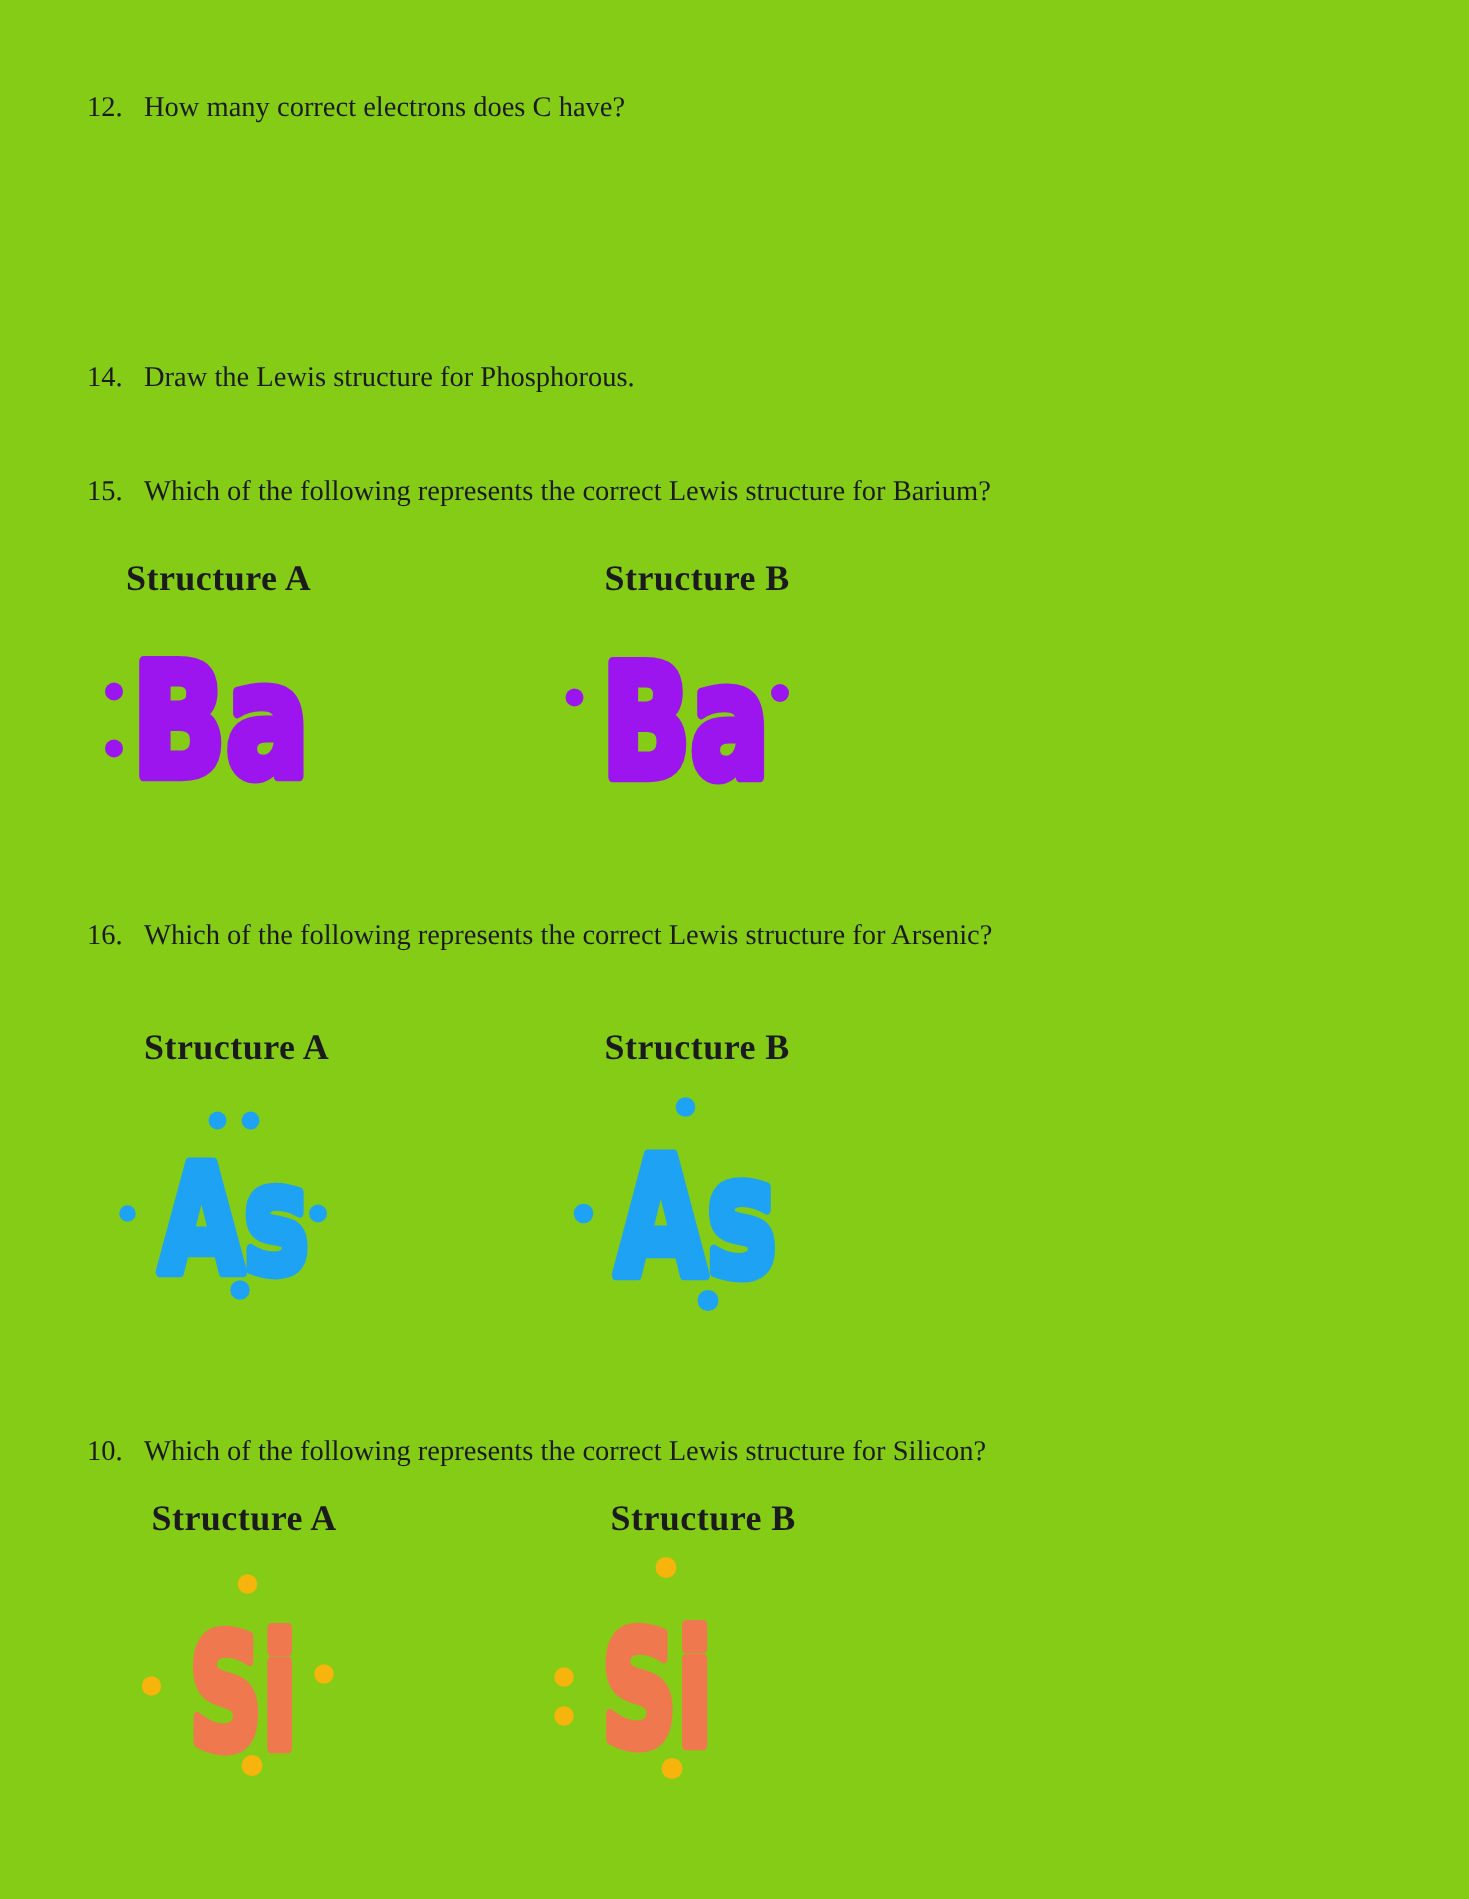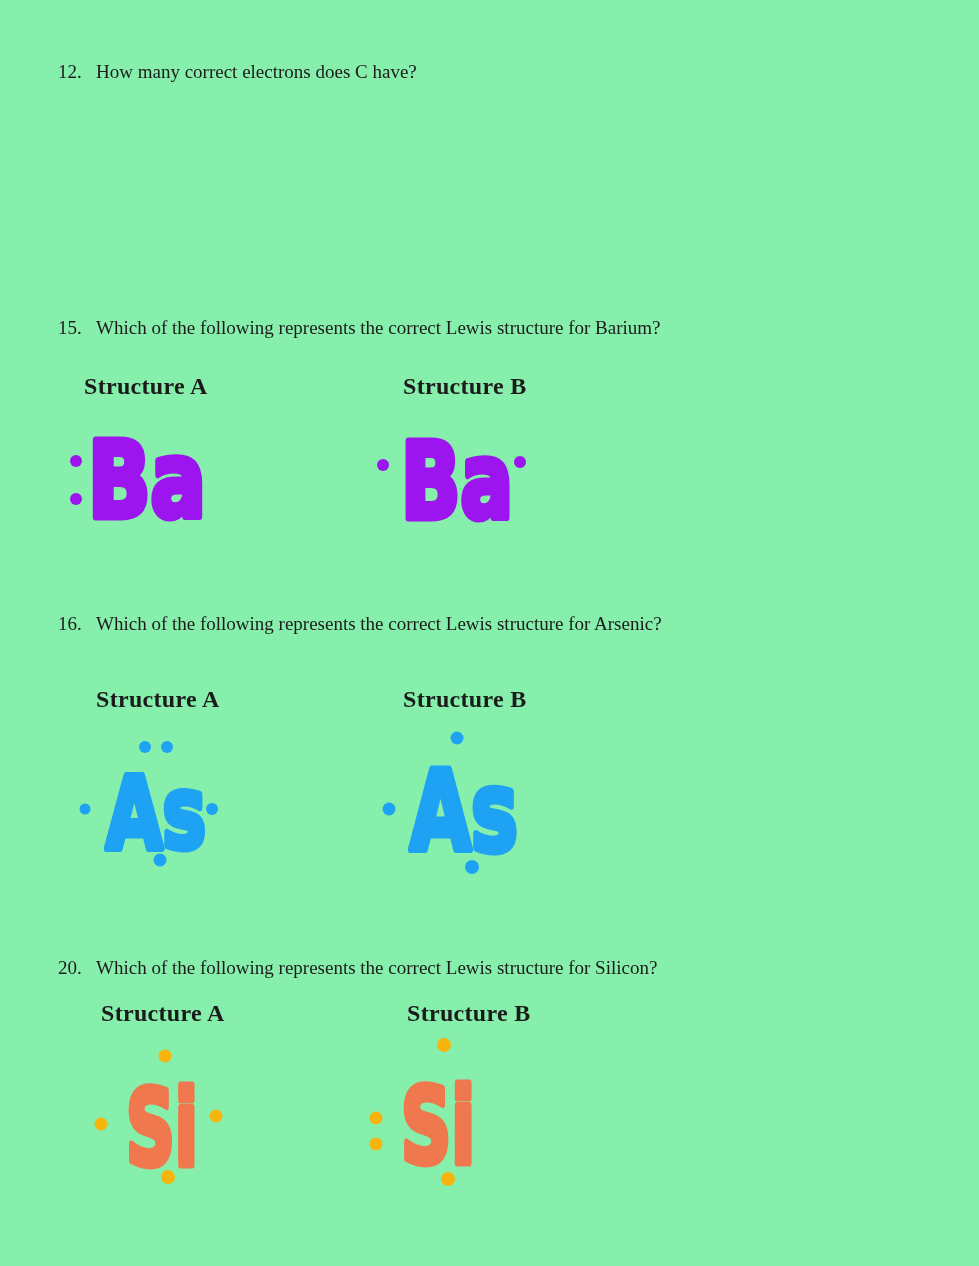--- a/index.html
+++ b/index.html
@@ -1,21 +1,21 @@
 <!DOCTYPE html>
 <html><head>
 <meta charset="utf-8">
 <style>
   * { margin: 0; padding: 0; box-sizing: border-box; }
   html, body { background: #ffffff; }
   .page {
     position: relative;
     width: 979px;
     height: 1266px;
-    background: #86efac;
+    background: #84cc16;
     font-family: "Liberation Serif", serif;
     color: #1b1b1b;
     overflow: hidden;
   }
   .question {
     position: absolute;
     left: 58px;
     font-size: 19px;
     display: flex;
     width: 860px;
@@ -41,20 +41,24 @@
 <body>
 
 <div class="page">
 
   <div class="question" style="top:61px">
     <span class="qnum">12.</span>
     <span>How many correct electrons does C have?</span>
   </div>
 
 
+  <div class="question" style="top:241px">
+    <span class="qnum">14.</span>
+    <span>Draw the Lewis structure for Phosphorous.</span>
+  </div>
 
   <div class="question" style="top:317px">
     <span class="qnum">15.</span>
     <span>Which of the following represents the correct Lewis structure for Barium?</span>
   </div>
 
   <div class="struct-label" style="left:84px;top:373px">Structure A</div>
   <div class="struct-label" style="left:403px;top:373px">Structure B</div>
 
   <svg class="lewis" style="left:58px;top:420px" width="170" height="115" viewBox="0 0 170 115">
@@ -87,21 +91,21 @@
   </svg>
 
   <svg class="lewis" style="left:370px;top:718px" width="165" height="165" viewBox="0 0 165 165">
     <circle cx="87" cy="20" r="6.5" fill="#1EA2F3"></circle>
     <circle cx="19" cy="91" r="6.5" fill="#1EA2F3"></circle>
     <circle cx="102" cy="149" r="7" fill="#1EA2F3"></circle>
     <text x="40" y="132" font-size="110" textLength="108" lengthAdjust="spacingAndGlyphs" stroke-width="7" fill="#1EA2F3" stroke="#1EA2F3">As</text>
   </svg>
 
   <div class="question" style="top:957px">
-    <span class="qnum">20.</span>
+    <span class="qnum">10.</span>
     <span>Which of the following represents the correct Lewis structure for Silicon?</span>
   </div>
 
   <div class="struct-label" style="left:101px;top:1000px">Structure A</div>
   <div class="struct-label" style="left:407px;top:1000px">Structure B</div>
 
   <svg class="lewis" style="left:80px;top:1035px" width="165" height="160" viewBox="0 0 165 160">
     <circle cx="85" cy="21" r="6.5" fill="#F6B40C"></circle>
     <circle cx="21" cy="89" r="6.5" fill="#F6B40C"></circle>
     <circle cx="136" cy="81" r="6.5" fill="#F6B40C"></circle>

